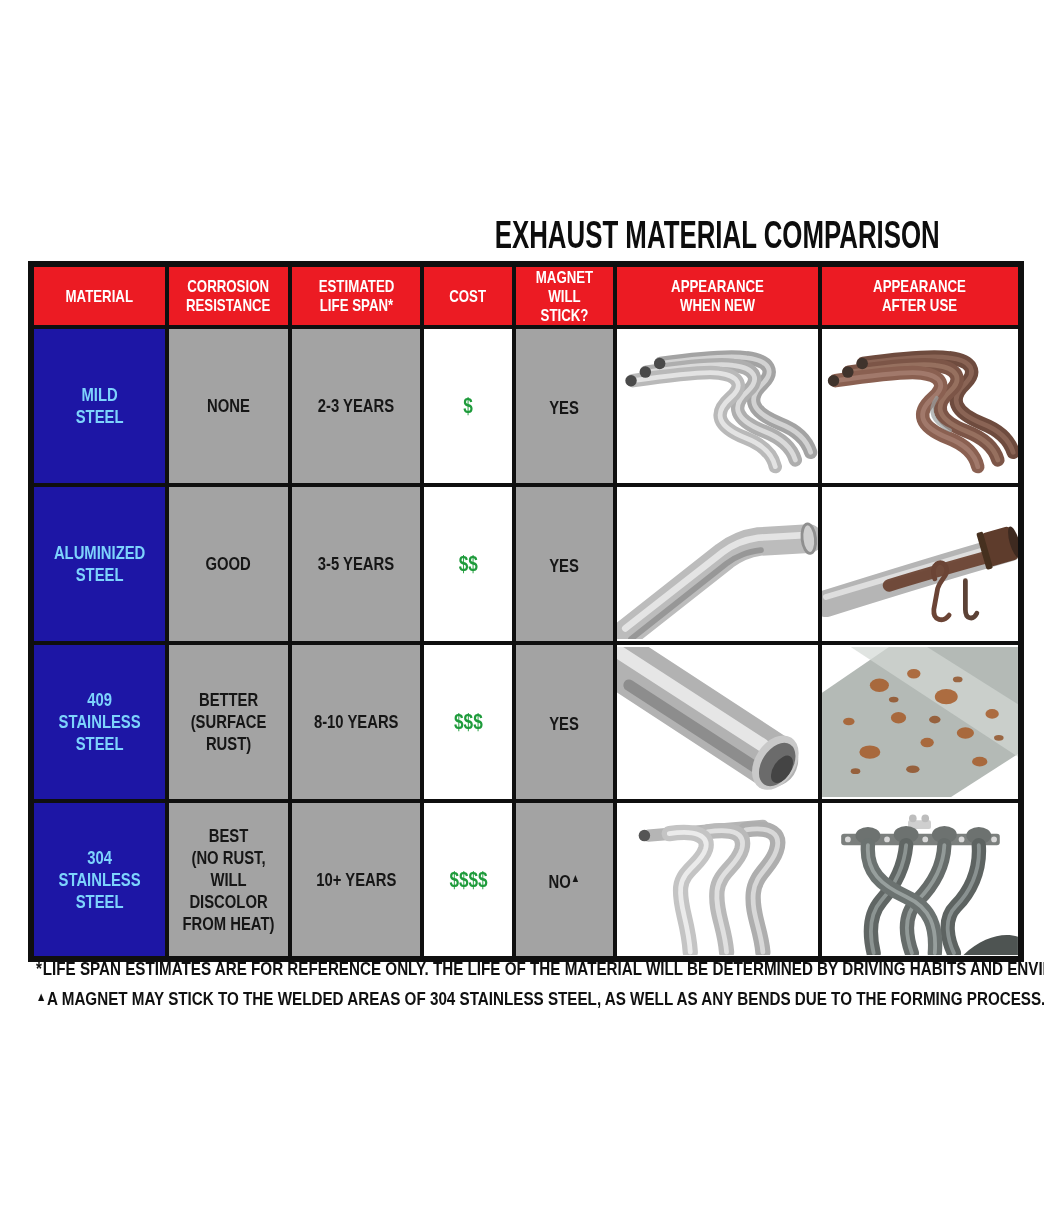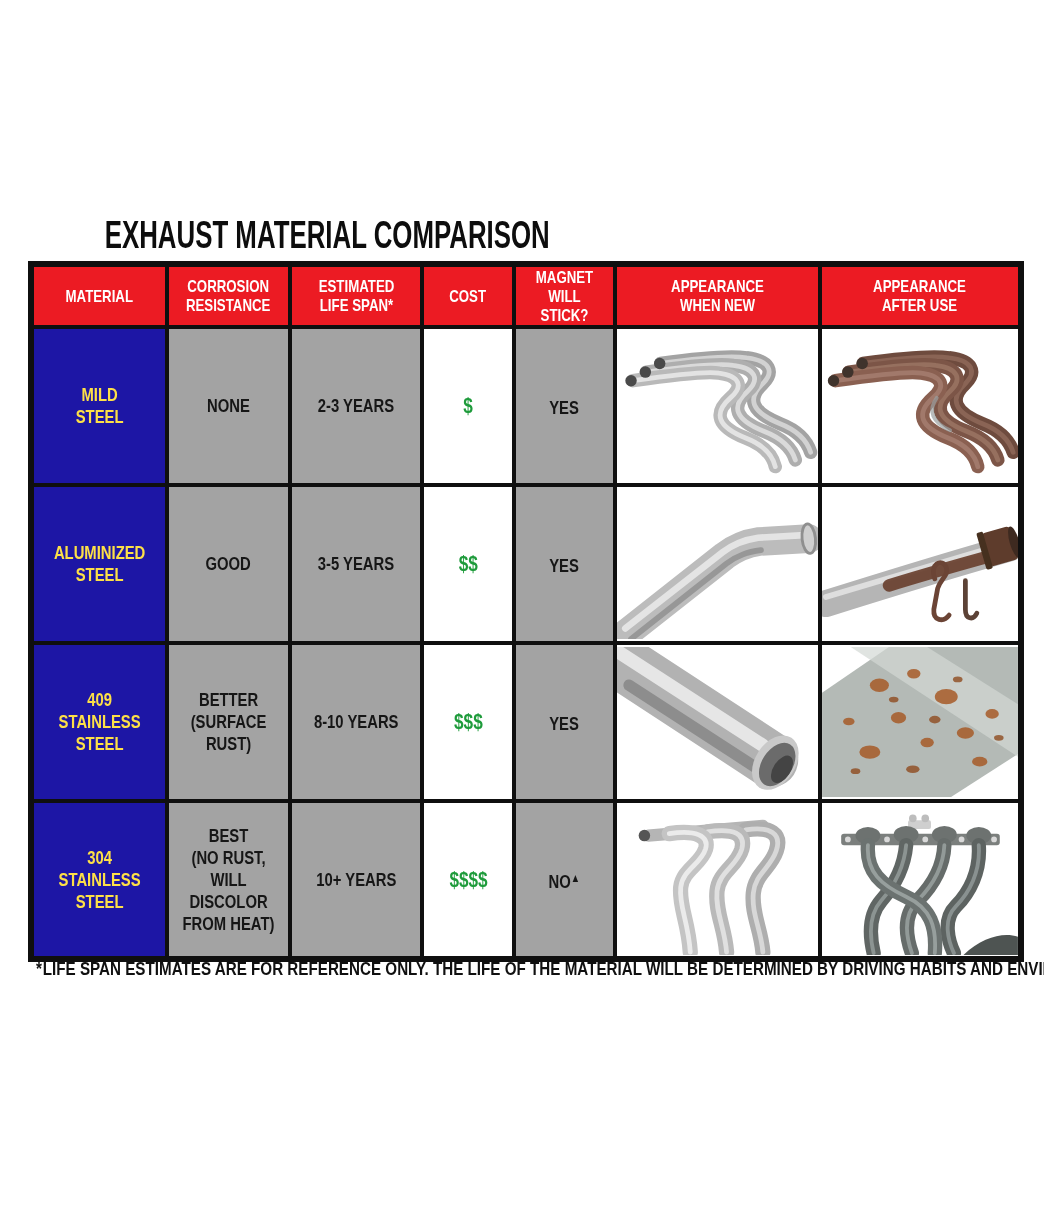--- a/index.html
+++ b/index.html
@@ -1,37 +1,37 @@
 <!DOCTYPE html>
 <html><head>
 <meta charset="utf-8">
 <style>
   html,body{margin:0;padding:0;}
   body{
     width:1044px;height:1213px;background:#ffffff;position:relative;
     font-family:"Liberation Sans",sans-serif;font-weight:bold;color:#141414;
   }
   .title{
-    position:absolute;top:216px;left:0;width:1044px;text-align:left;
+    position:absolute;top:216px;left:0;width:1044px;text-align:right;
     font-size:38px;line-height:38px;color:#0d0d0d;white-space:nowrap;
   }
   .cx{display:inline-block;transform:scaleX(0.68);transform-origin:center;white-space:pre-line;}
   .cx78{display:inline-block;transform:scaleX(0.78);transform-origin:center;white-space:pre-line;}
   table.cmp{
     position:absolute;left:28px;top:261px;border-collapse:collapse;table-layout:fixed;
     width:990px;
   }
   table.cmp th,table.cmp td{
     border:4px solid #0f0f0f;text-align:center;vertical-align:middle;padding:0;overflow:hidden;
   }
   table.cmp{border:6px solid #0f0f0f;}
   thead tr{height:63px;}
   tbody tr{height:158px;}
   th.hdr{background:#ec1b23;color:#ffffff;font-size:17px;line-height:19px;}
-  td.mat{background:#1d16a5;color:#fde047;font-size:19px;line-height:22px;}
+  td.mat{background:#1d16a5;color:#7dd3fc;font-size:19px;line-height:22px;}
   td.txt{background:#a3a3a3;font-size:19px;line-height:22px;color:#161616;}
   td.cost{background:#ffffff;color:#1e9b3b;font-size:22px;}
   td.photo{background:#ffffff;padding:0;}
   td.photo svg{display:block;width:100%;height:150px;margin:0 auto;}
   sup.mk{font-size:12px;vertical-align:6px;}
   .footnotes{position:absolute;left:36px;top:957px;width:1000px;}
   .fn{margin:0 0 5px 0;font-size:19px;line-height:23px;color:#101010;white-space:nowrap;}
   .fn .inner{display:inline-block;transform:scaleX(0.8);transform-origin:left center;}
   .fn-marker{margin-right:1px;}
   .fn-marker.tri{font-size:13px;vertical-align:4px;}
@@ -254,13 +254,14 @@
           <path d="M148,157 C168,138 190,133 205,138 L205,157 Z" fill="#4e5452"></path>
         </svg>
       </td>
     </tr>
 
   </tbody>
 </table>
 
 <div class="footnotes">
   <p class="fn"><span class="inner"><span class="fn-marker">*</span><span>LIFE SPAN ESTIMATES ARE FOR REFERENCE ONLY. THE LIFE OF THE MATERIAL WILL BE DETERMINED BY DRIVING HABITS AND ENVIRONMENTAL FACTORS.</span></span></p>
+  <p class="fn"><span class="inner"><span class="fn-marker tri">▲</span><span>A MAGNET MAY STICK TO THE WELDED AREAS OF 304 STAINLESS STEEL, AS WELL AS ANY BENDS DUE TO THE FORMING PROCESS.</span></span></p>
 </div>
 
 </body></html>

